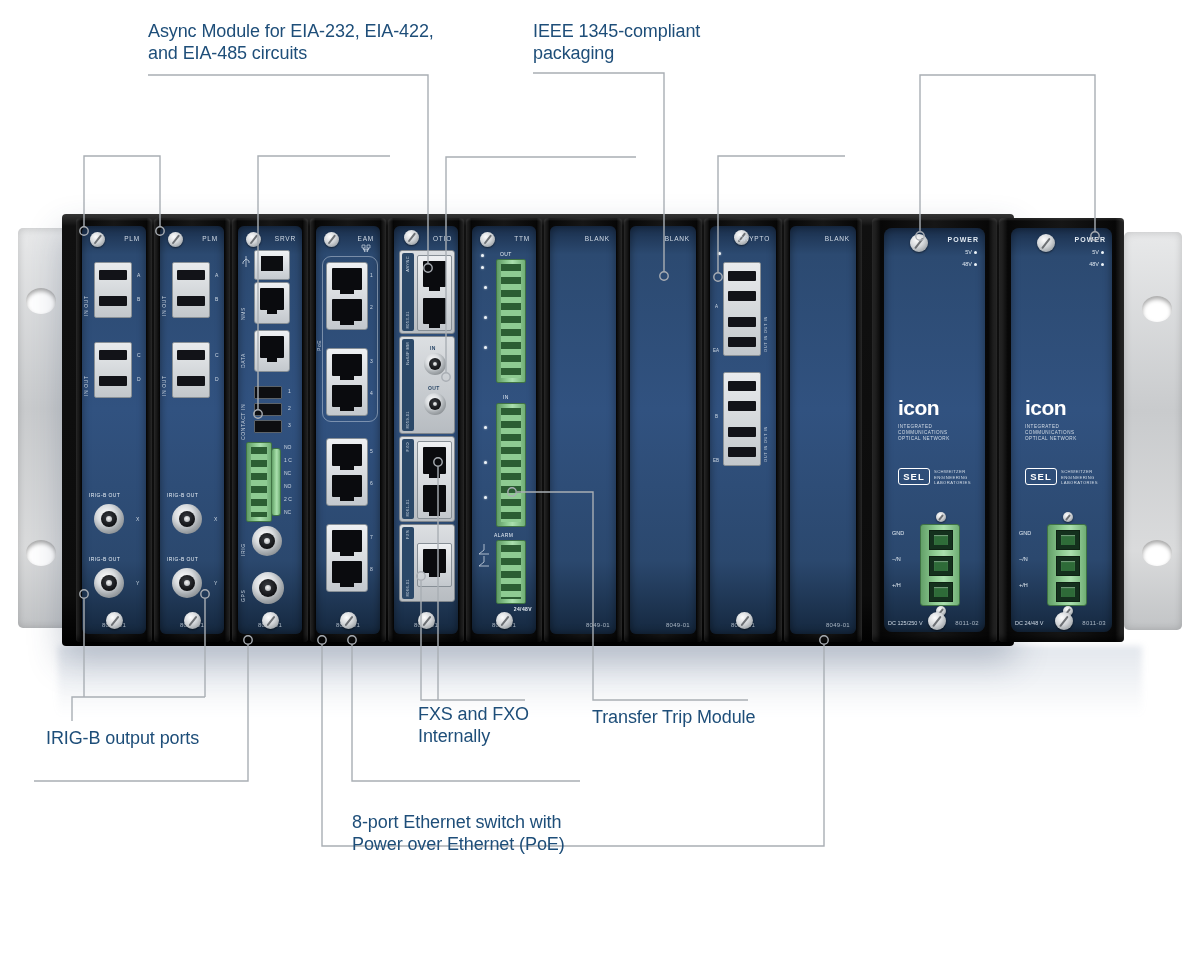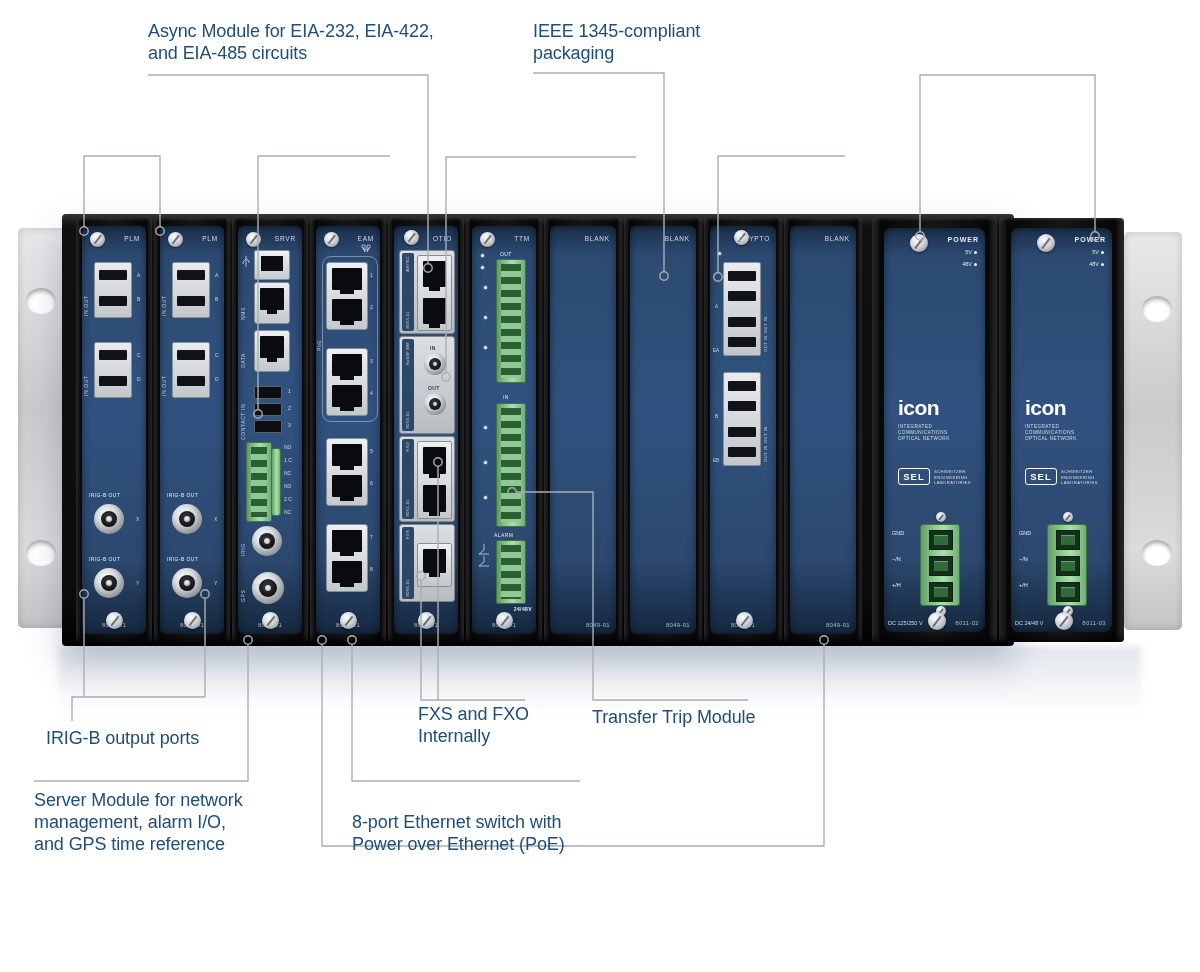--- a/index.html
+++ b/index.html
@@ -107,23 +107,20 @@
 </head>
 <body>
 
 <div class="canvas">
 
   <div class="callout" style="left:148px;top:20px;">Async Module for EIA-232, EIA-422,
 and EIA-485 circuits</div>
   <div class="callout" style="left:533px;top:20px;">IEEE 1345-compliant
 packaging</div>
   <div class="callout" style="left:34px;top:727px;margin-left:12px;">IRIG-B output ports</div>
-  <div class="callout" style="left:34px;top:789px;">Server Module for network
-management, alarm I/O,
-and GPS time reference</div>
   <div class="callout" style="left:418px;top:703px;">FXS and FXO
 Internally</div>
   <div class="callout" style="left:352px;top:811px;">8-port Ethernet switch with
 Power over Ethernet (PoE)</div>
   <div class="callout" style="left:592px;top:706px;">Transfer Trip Module</div>
 
   <div class="ear" style="left:18px;top:228px;width:58px;height:400px;">
     <div class="hole" style="left:8px;top:60px;"></div>
     <div class="hole" style="left:8px;top:312px;"></div>
   </div>

